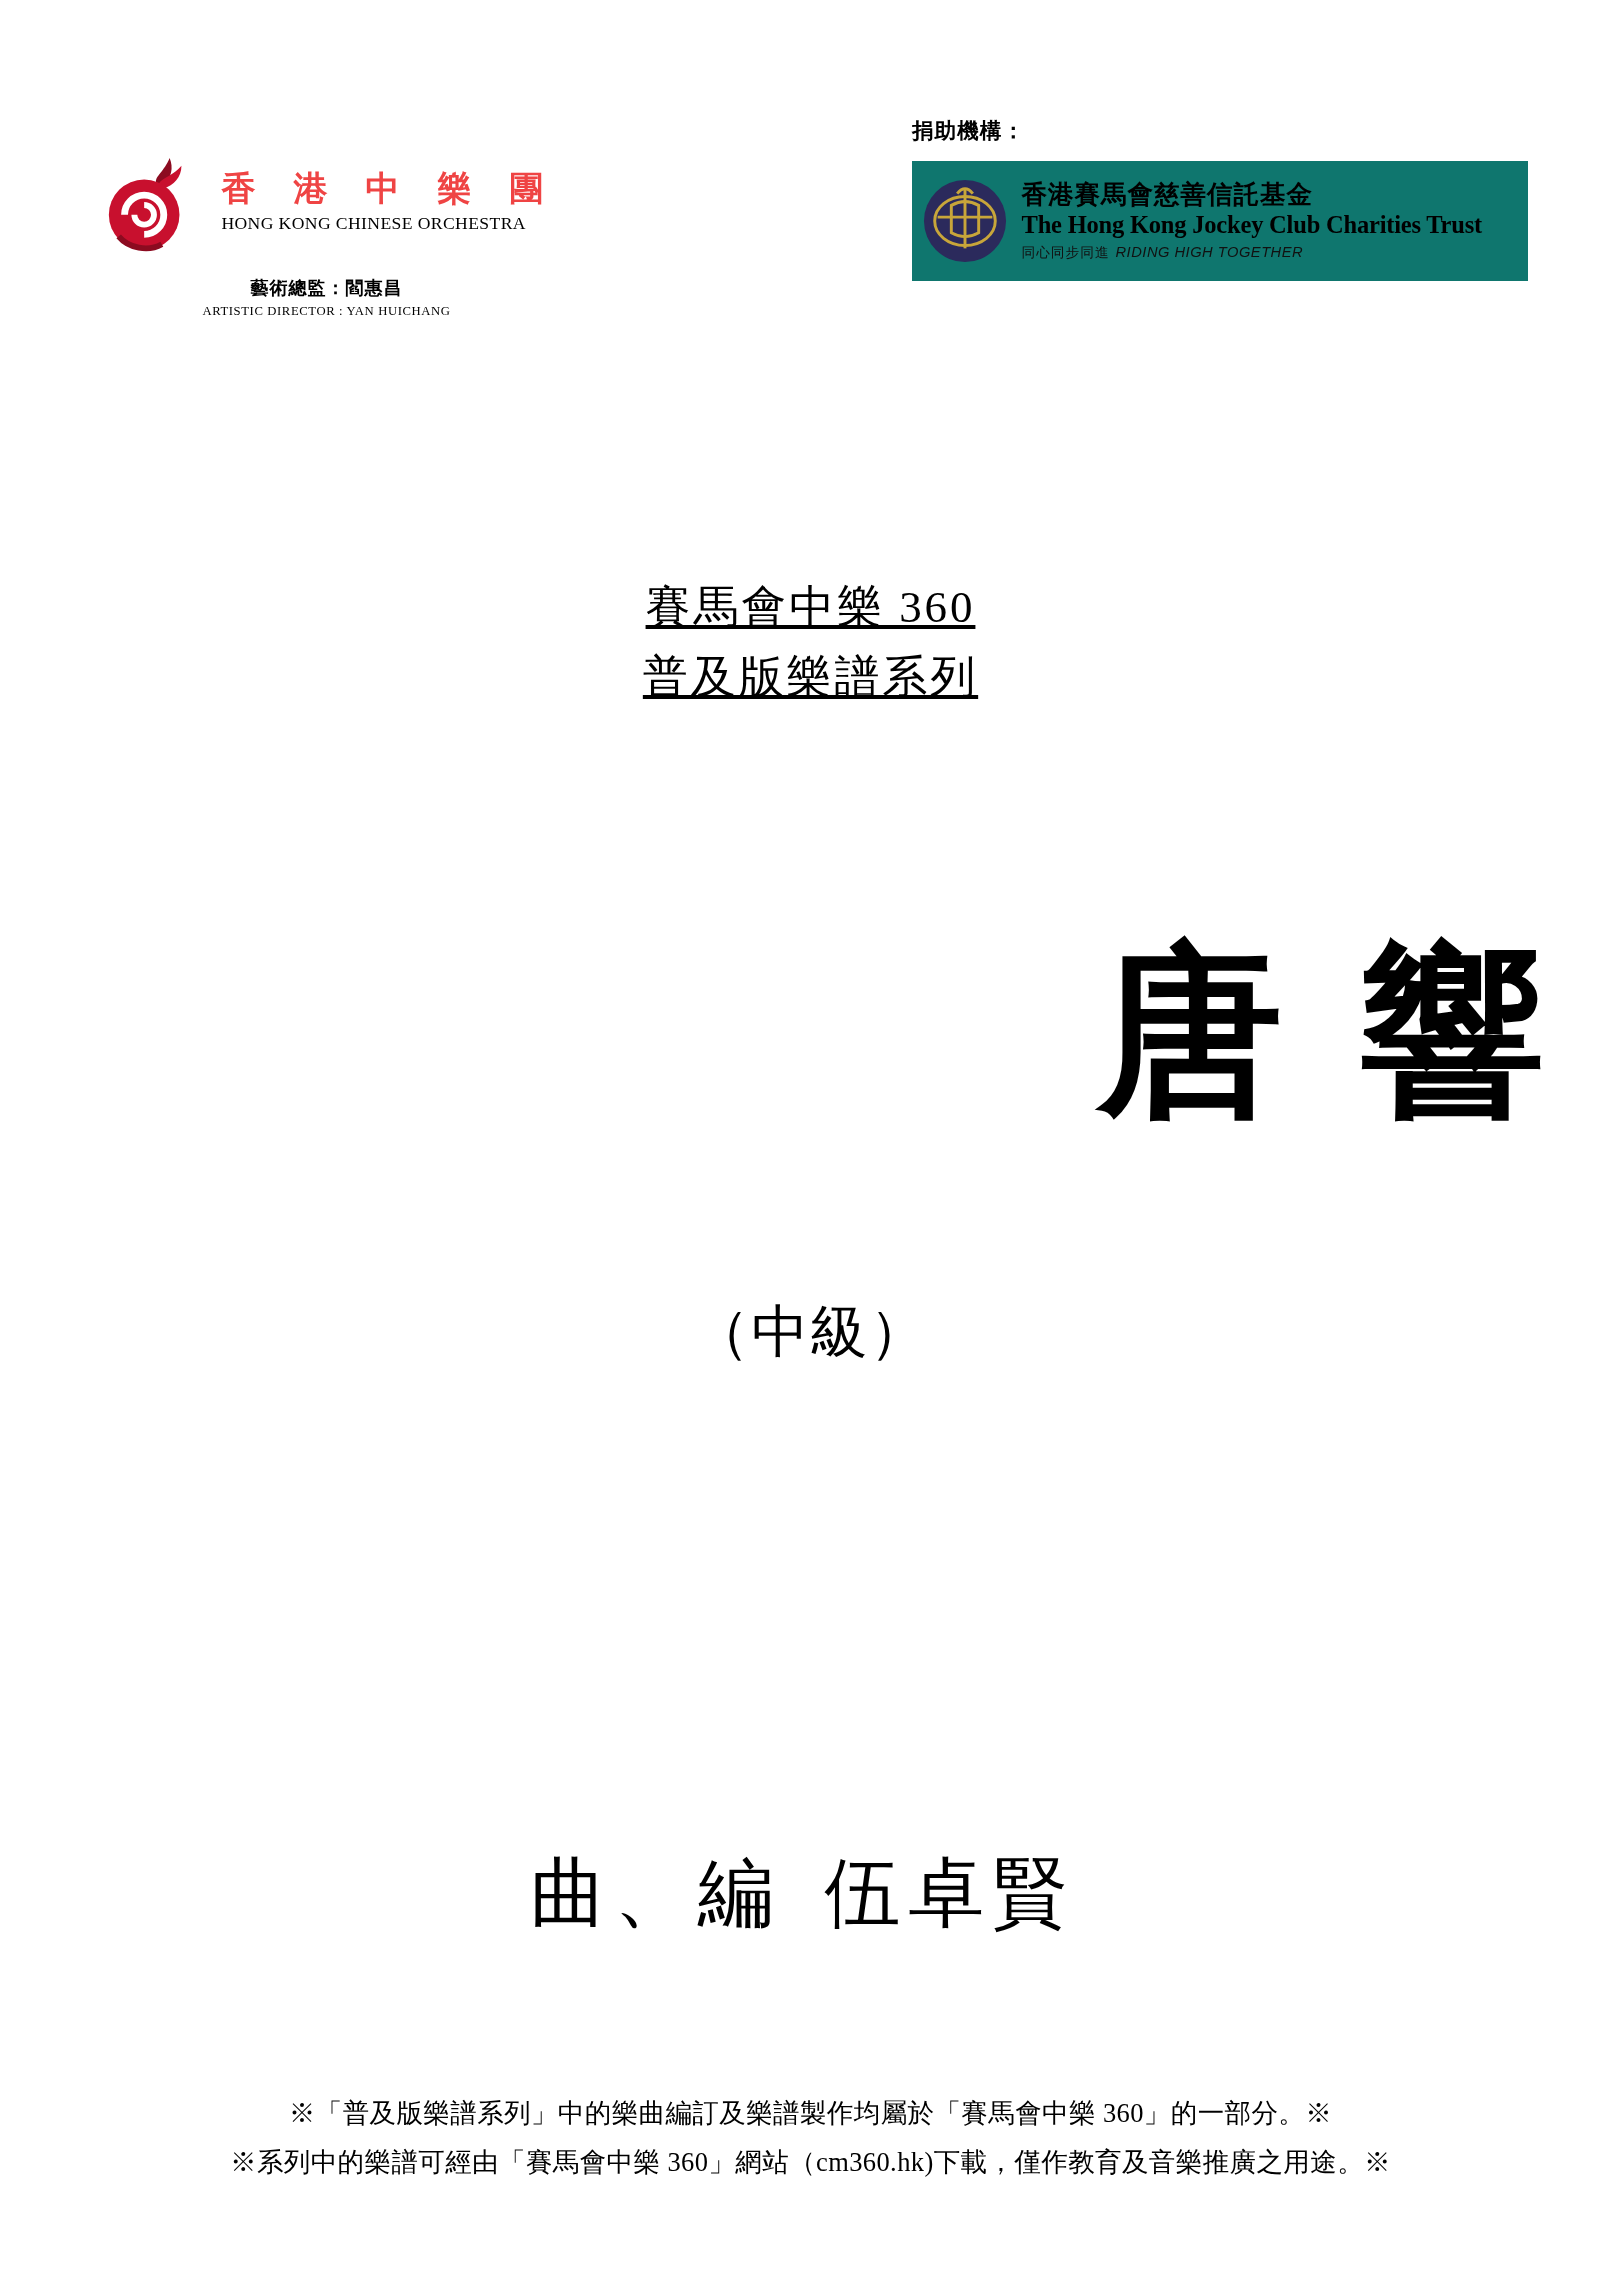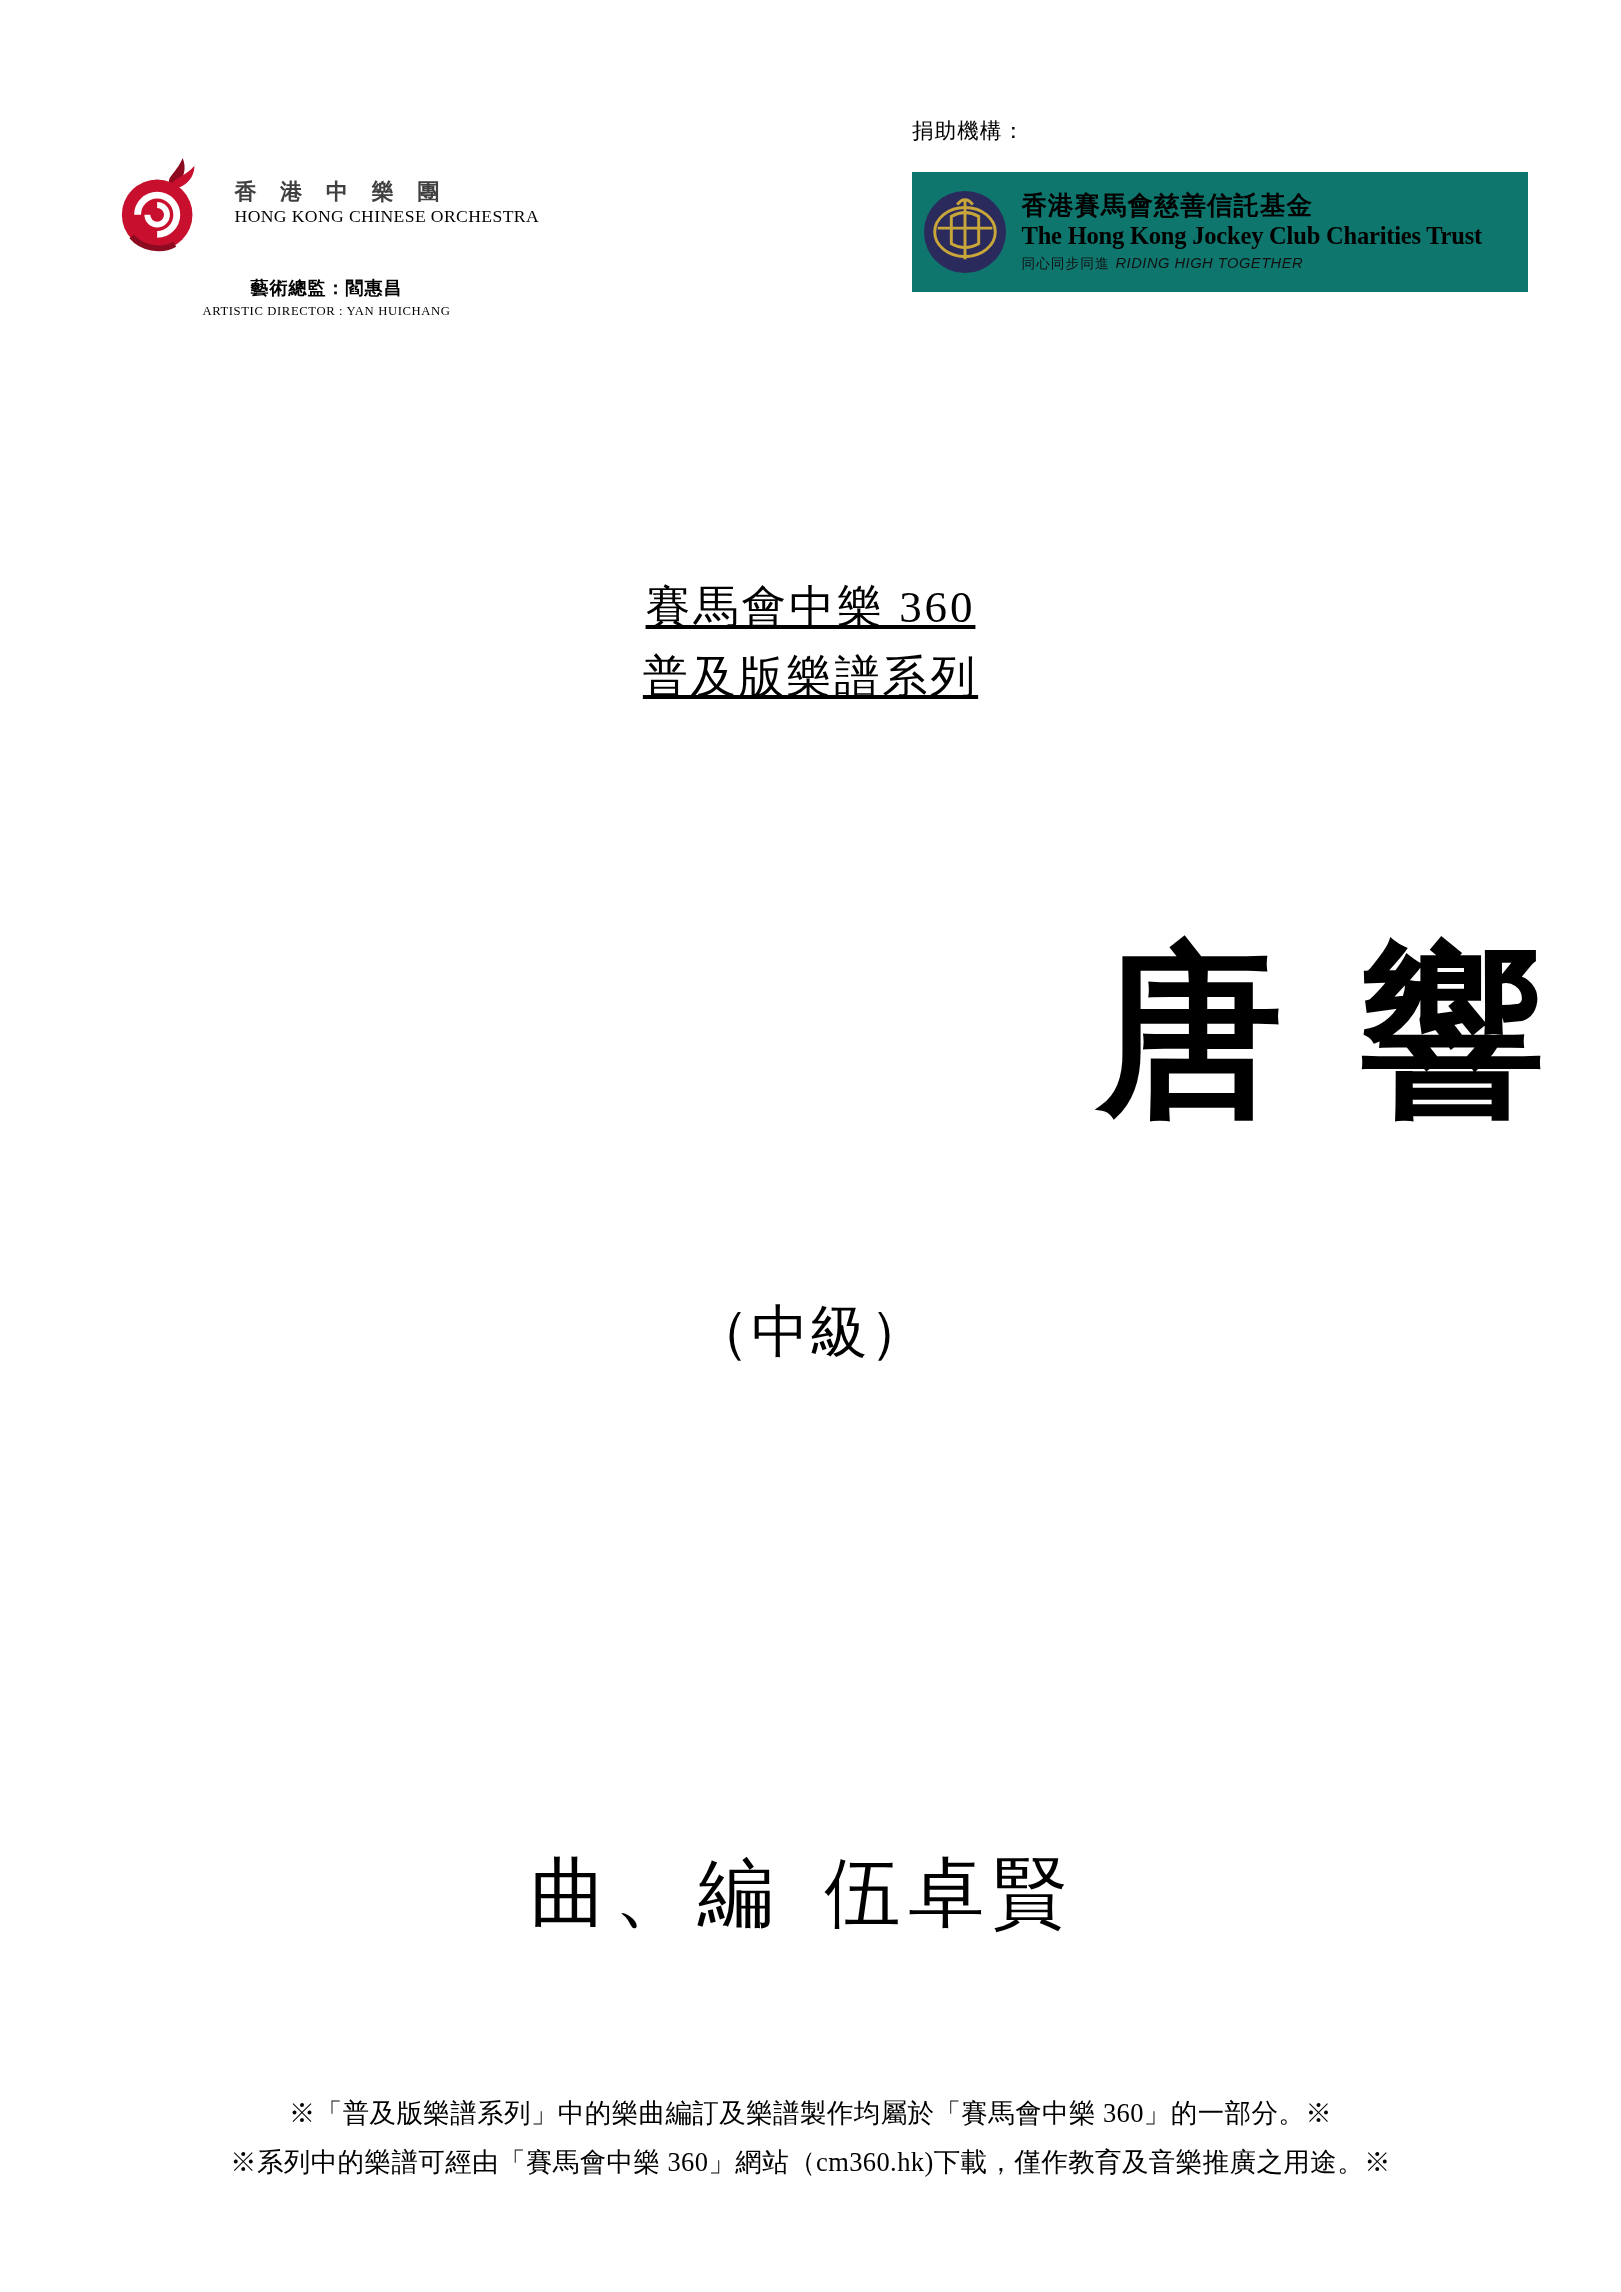--- a/index.html
+++ b/index.html
@@ -47,26 +47,26 @@
     position: relative;
     width: 103px;
     height: 103px;
   }
   .hkco-name-block {
     display: flex;
     flex-direction: column;
     align-items: flex-start;
   }
   .hkco-cn {
-    font-family: Liberation Sans, sans-serif;
-    font-size: 22px;
+    font-family: Liberation Mono, monospace;
+    font-size: 34px;
     letter-spacing: 8.8px;
     font-weight: 600;
     line-height: 1.15;
-    color: #404040;
+    color: #ef4444;
   }
   .hkco-en {
     font-family: "Liberation Serif", "DejaVu Serif", serif;
     font-size: 17.6px;
     letter-spacing: 0.4px;
     color: #000;
     margin-top: 2px;
     white-space: nowrap;
   }
   .hkco-ad-cn {
@@ -85,22 +85,23 @@
 
   .sponsor-block {
     position: absolute;
     left: 912px;
     top: 116px;
     width: 627px;
   }
   .sponsor-label {
     font-size: 21.6px;
     letter-spacing: 1px;
-    margin-bottom: 27px;
-    font-family: "Liberation Serif", "DejaVu Serif", serif;
+    margin-bottom: 16px;
+    font-family: "Liberation Serif", "DejaVu Serif", serif;
+    font-weight: bold;
   }
   .jc-box {
     width: 616px;
     height: 120px;
     background: #0f766e;
     display: flex;
     align-items: center;
     padding-left: 9.8px;
     box-sizing: border-box;
   }

